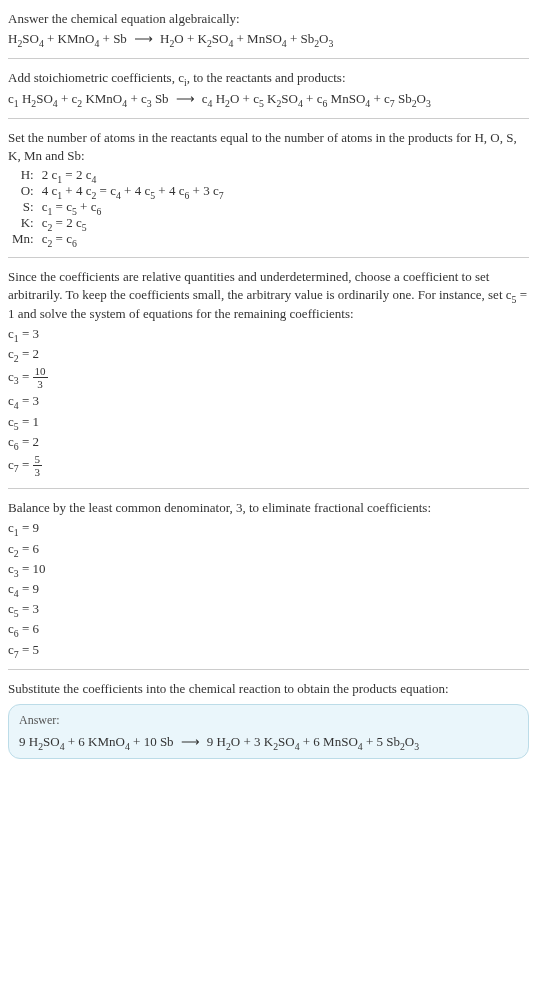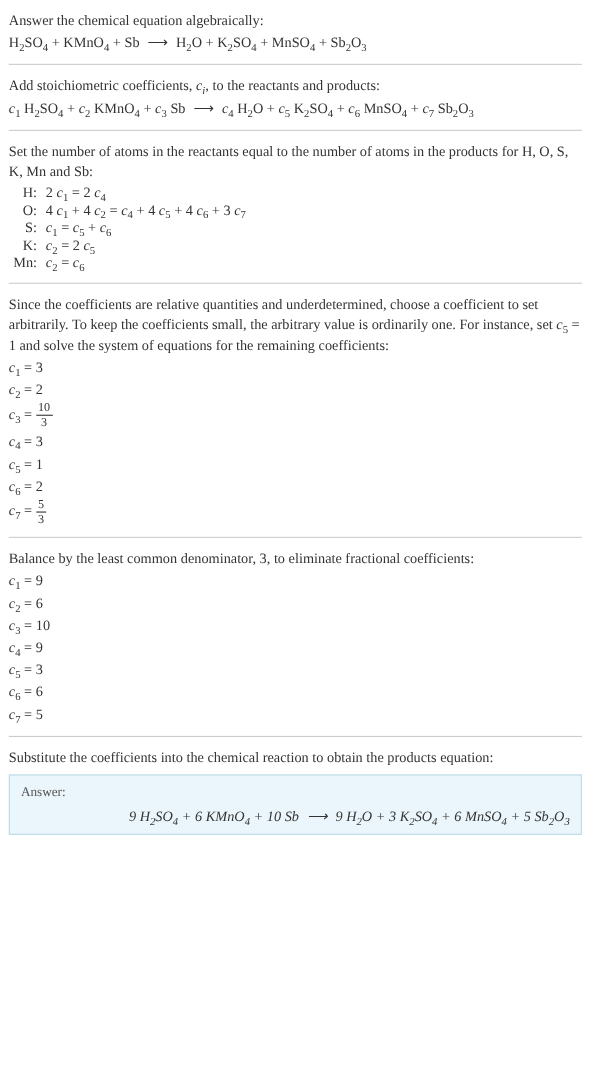--- a/index.html
+++ b/index.html
@@ -19,21 +19,20 @@
     border: none;
     border-top: 1px solid #ccc;
     margin: 10px 0;
   }
   .sub {
     font-size: 0.75em;
     vertical-align: sub;
     line-height: 0;
   }
   .italic {
-    font-style: italic;
   }
   .arrow {
     padding: 0 4px;
   }
   .eq-table {
     border-collapse: collapse;
     margin: 2px 0;
   }
   .eq-table td {
     padding: 0 4px;
@@ -54,33 +53,32 @@
     border-bottom: 1px solid #333;
     padding: 0 2px;
   }
   .frac .den {
     display: block;
     padding: 0 2px;
   }
   .answer-box {
     background: #eaf6fb;
     border: 1px solid #bcdce8;
-    border-radius: 0;
+    border-radius: 12px;
     padding: 8px 10px;
     margin-top: 6px;
   }
   .answer-label {
     font-size: 12px;
     color: #555;
     margin-bottom: 6px;
   }
   .answer-eq {
-    text-align: right;
+    text-align: left;
     font-size: 13px;
-    font-style: italic;
   }
 </style>
 </head>
 <body>
 
 <div class="line">Answer the chemical equation algebraically:</div>
 <div class="line">
   H<span class="sub">2</span>SO<span class="sub">4</span> + KMnO<span class="sub">4</span> + Sb <span class="arrow">⟶</span> H<span class="sub">2</span>O + K<span class="sub">2</span>SO<span class="sub">4</span> + MnSO<span class="sub">4</span> + Sb<span class="sub">2</span>O<span class="sub">3</span>
 </div>
 

